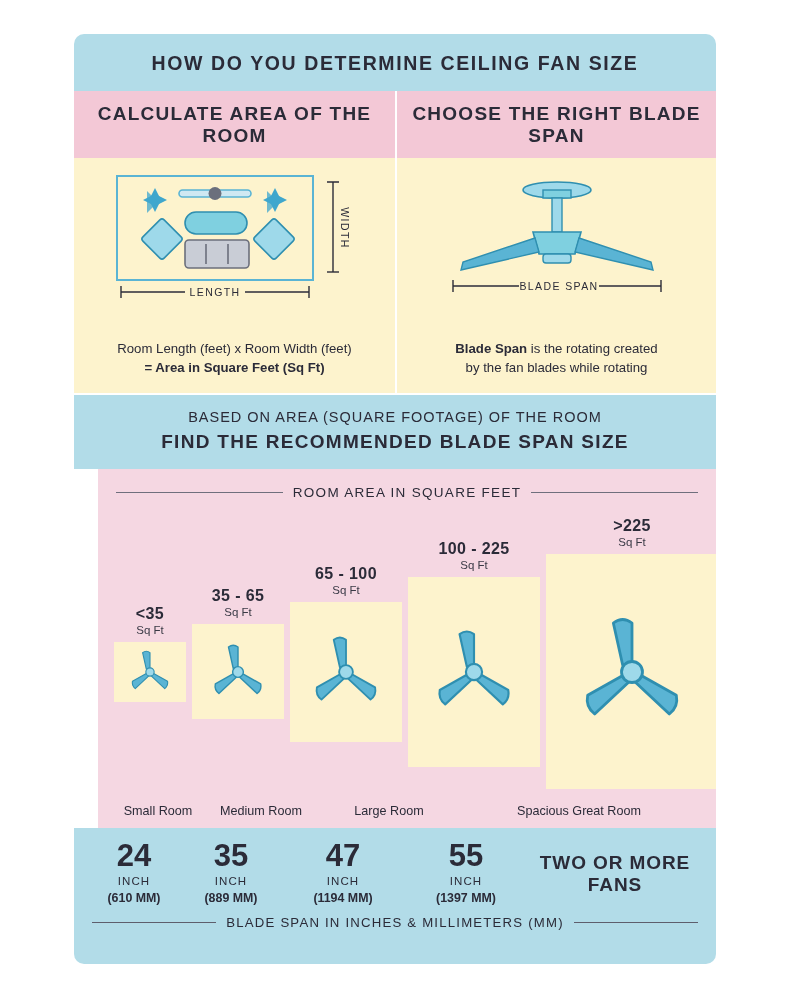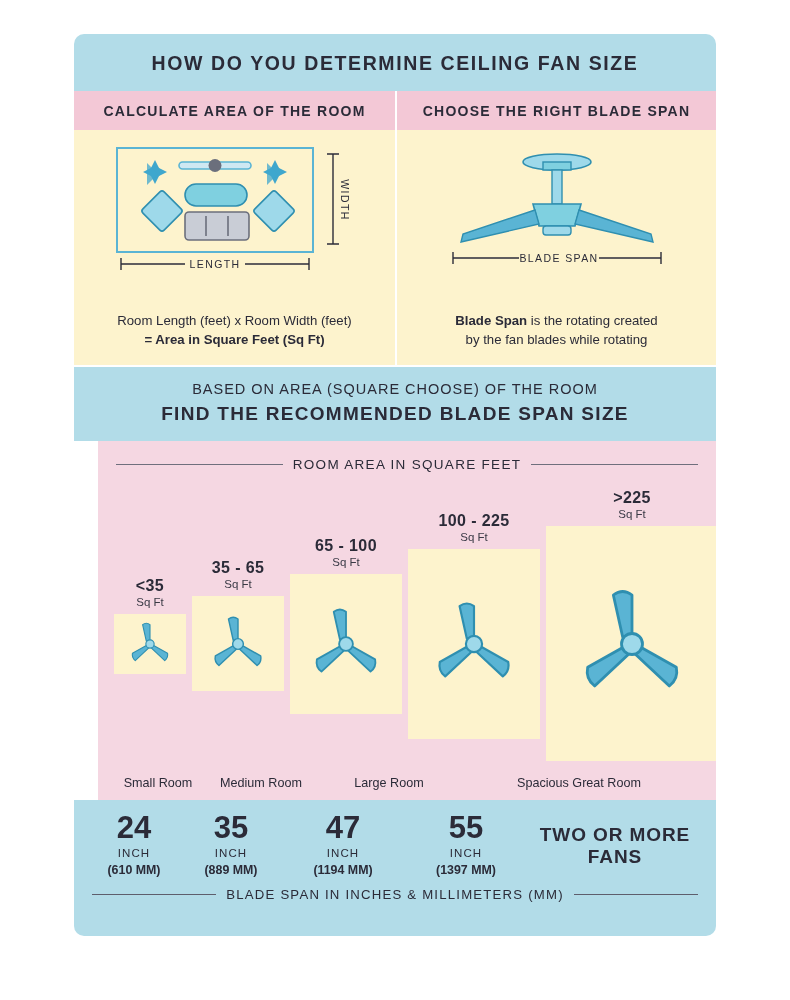--- a/index.html
+++ b/index.html
@@ -36,21 +36,21 @@
   }
 
   
   .two-col { display: flex; }
   .col { width: 50%; position: relative; }
   .col + .col { border-left: 2px solid #ffffff; }
   .col-title {
     background: #f3c8d6;
     text-align: center;
     padding: 12px 6px 11px;
-    font-size: 14px;
+    font-size: 19px;
     letter-spacing: 1.25px;
     font-weight: bold;
     color: #2b2b38;
   }
   .col-body {
     background: #fdf3cd;
     padding: 10px 12px 16px;
     min-height: 235px;
     display: flex;
     flex-direction: column;
@@ -276,21 +276,21 @@
             <div>
               <span class="b">Blade Span</span><span> is the rotating created</span>
             </div>
             <div>by the fan blades while rotating</div>
           </div>
         </div>
       </div>
     </div>
 
     <div class="mid-banner">
-      <div class="line1">BASED ON AREA (SQUARE CHOOSE) OF THE ROOM</div>
+      <div class="line1">BASED ON AREA (SQUARE FOOTAGE) OF THE ROOM</div>
       <div class="line2">FIND THE RECOMMENDED BLADE SPAN SIZE</div>
     </div>
 
     <div class="chart-band">
       <div class="chart-head">
         <span class="rule"></span>
         <span class="txt">ROOM AREA IN SQUARE FEET</span>
         <span class="rule"></span>
       </div>
 

